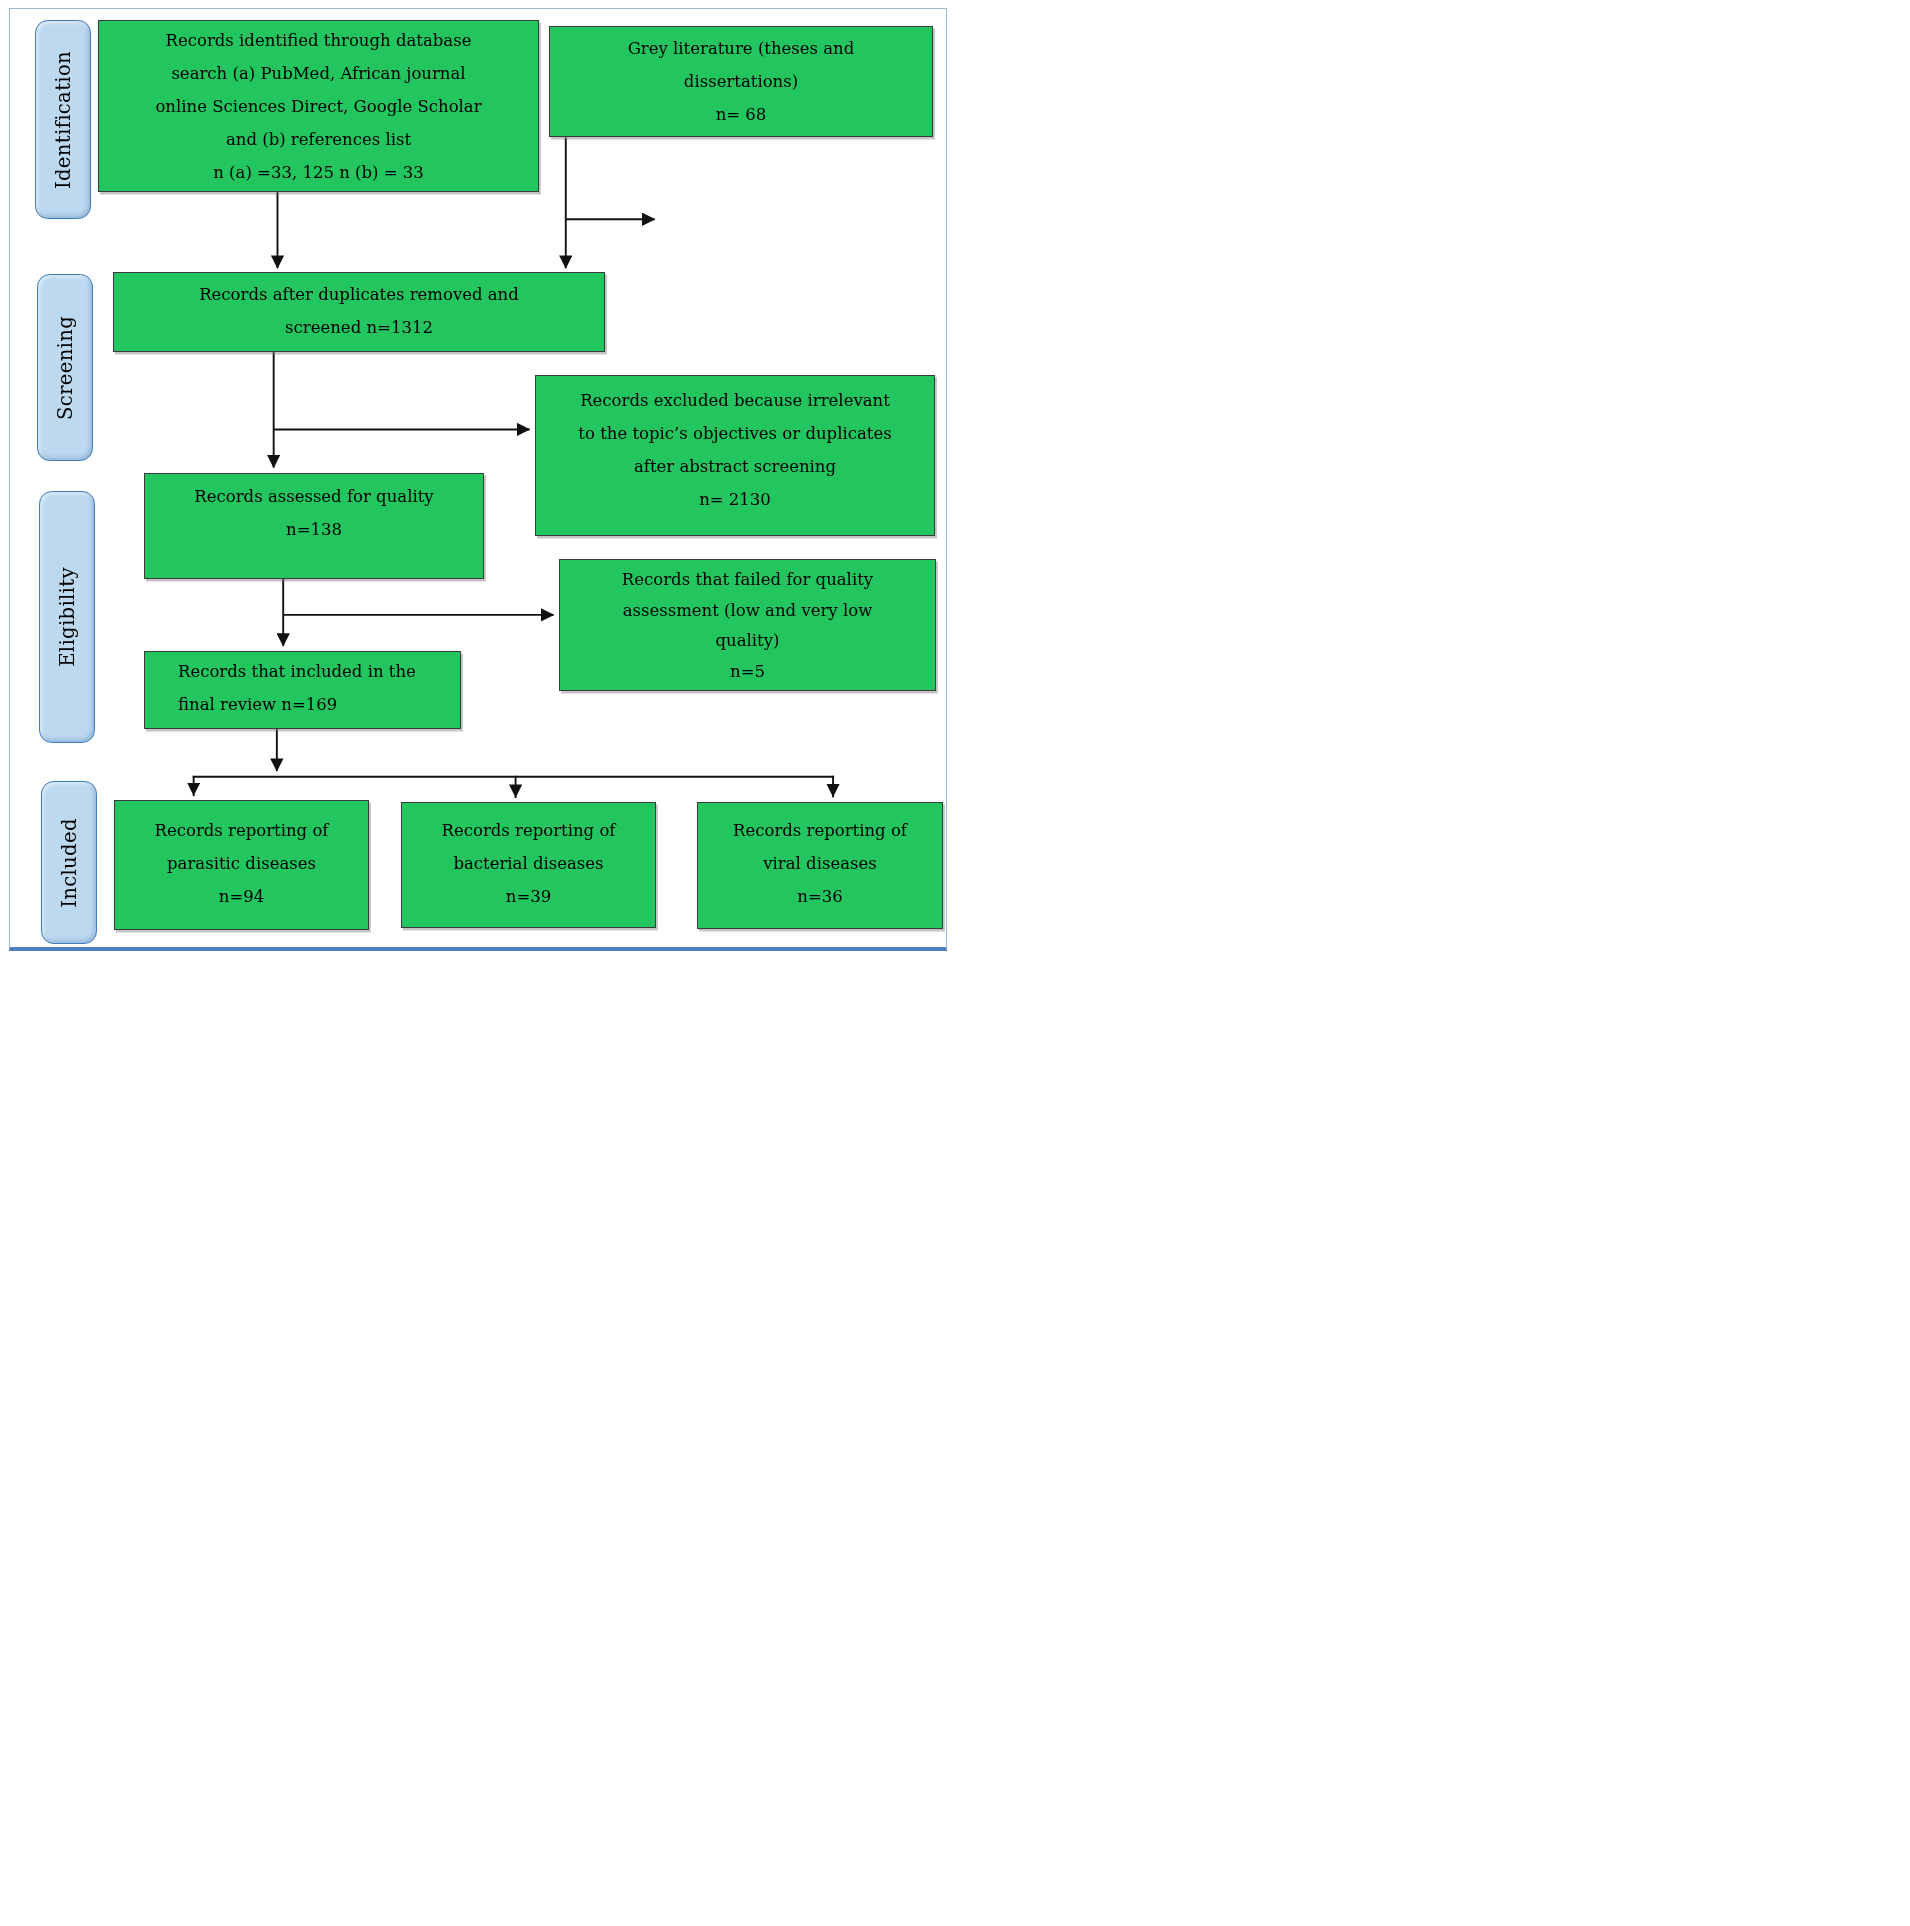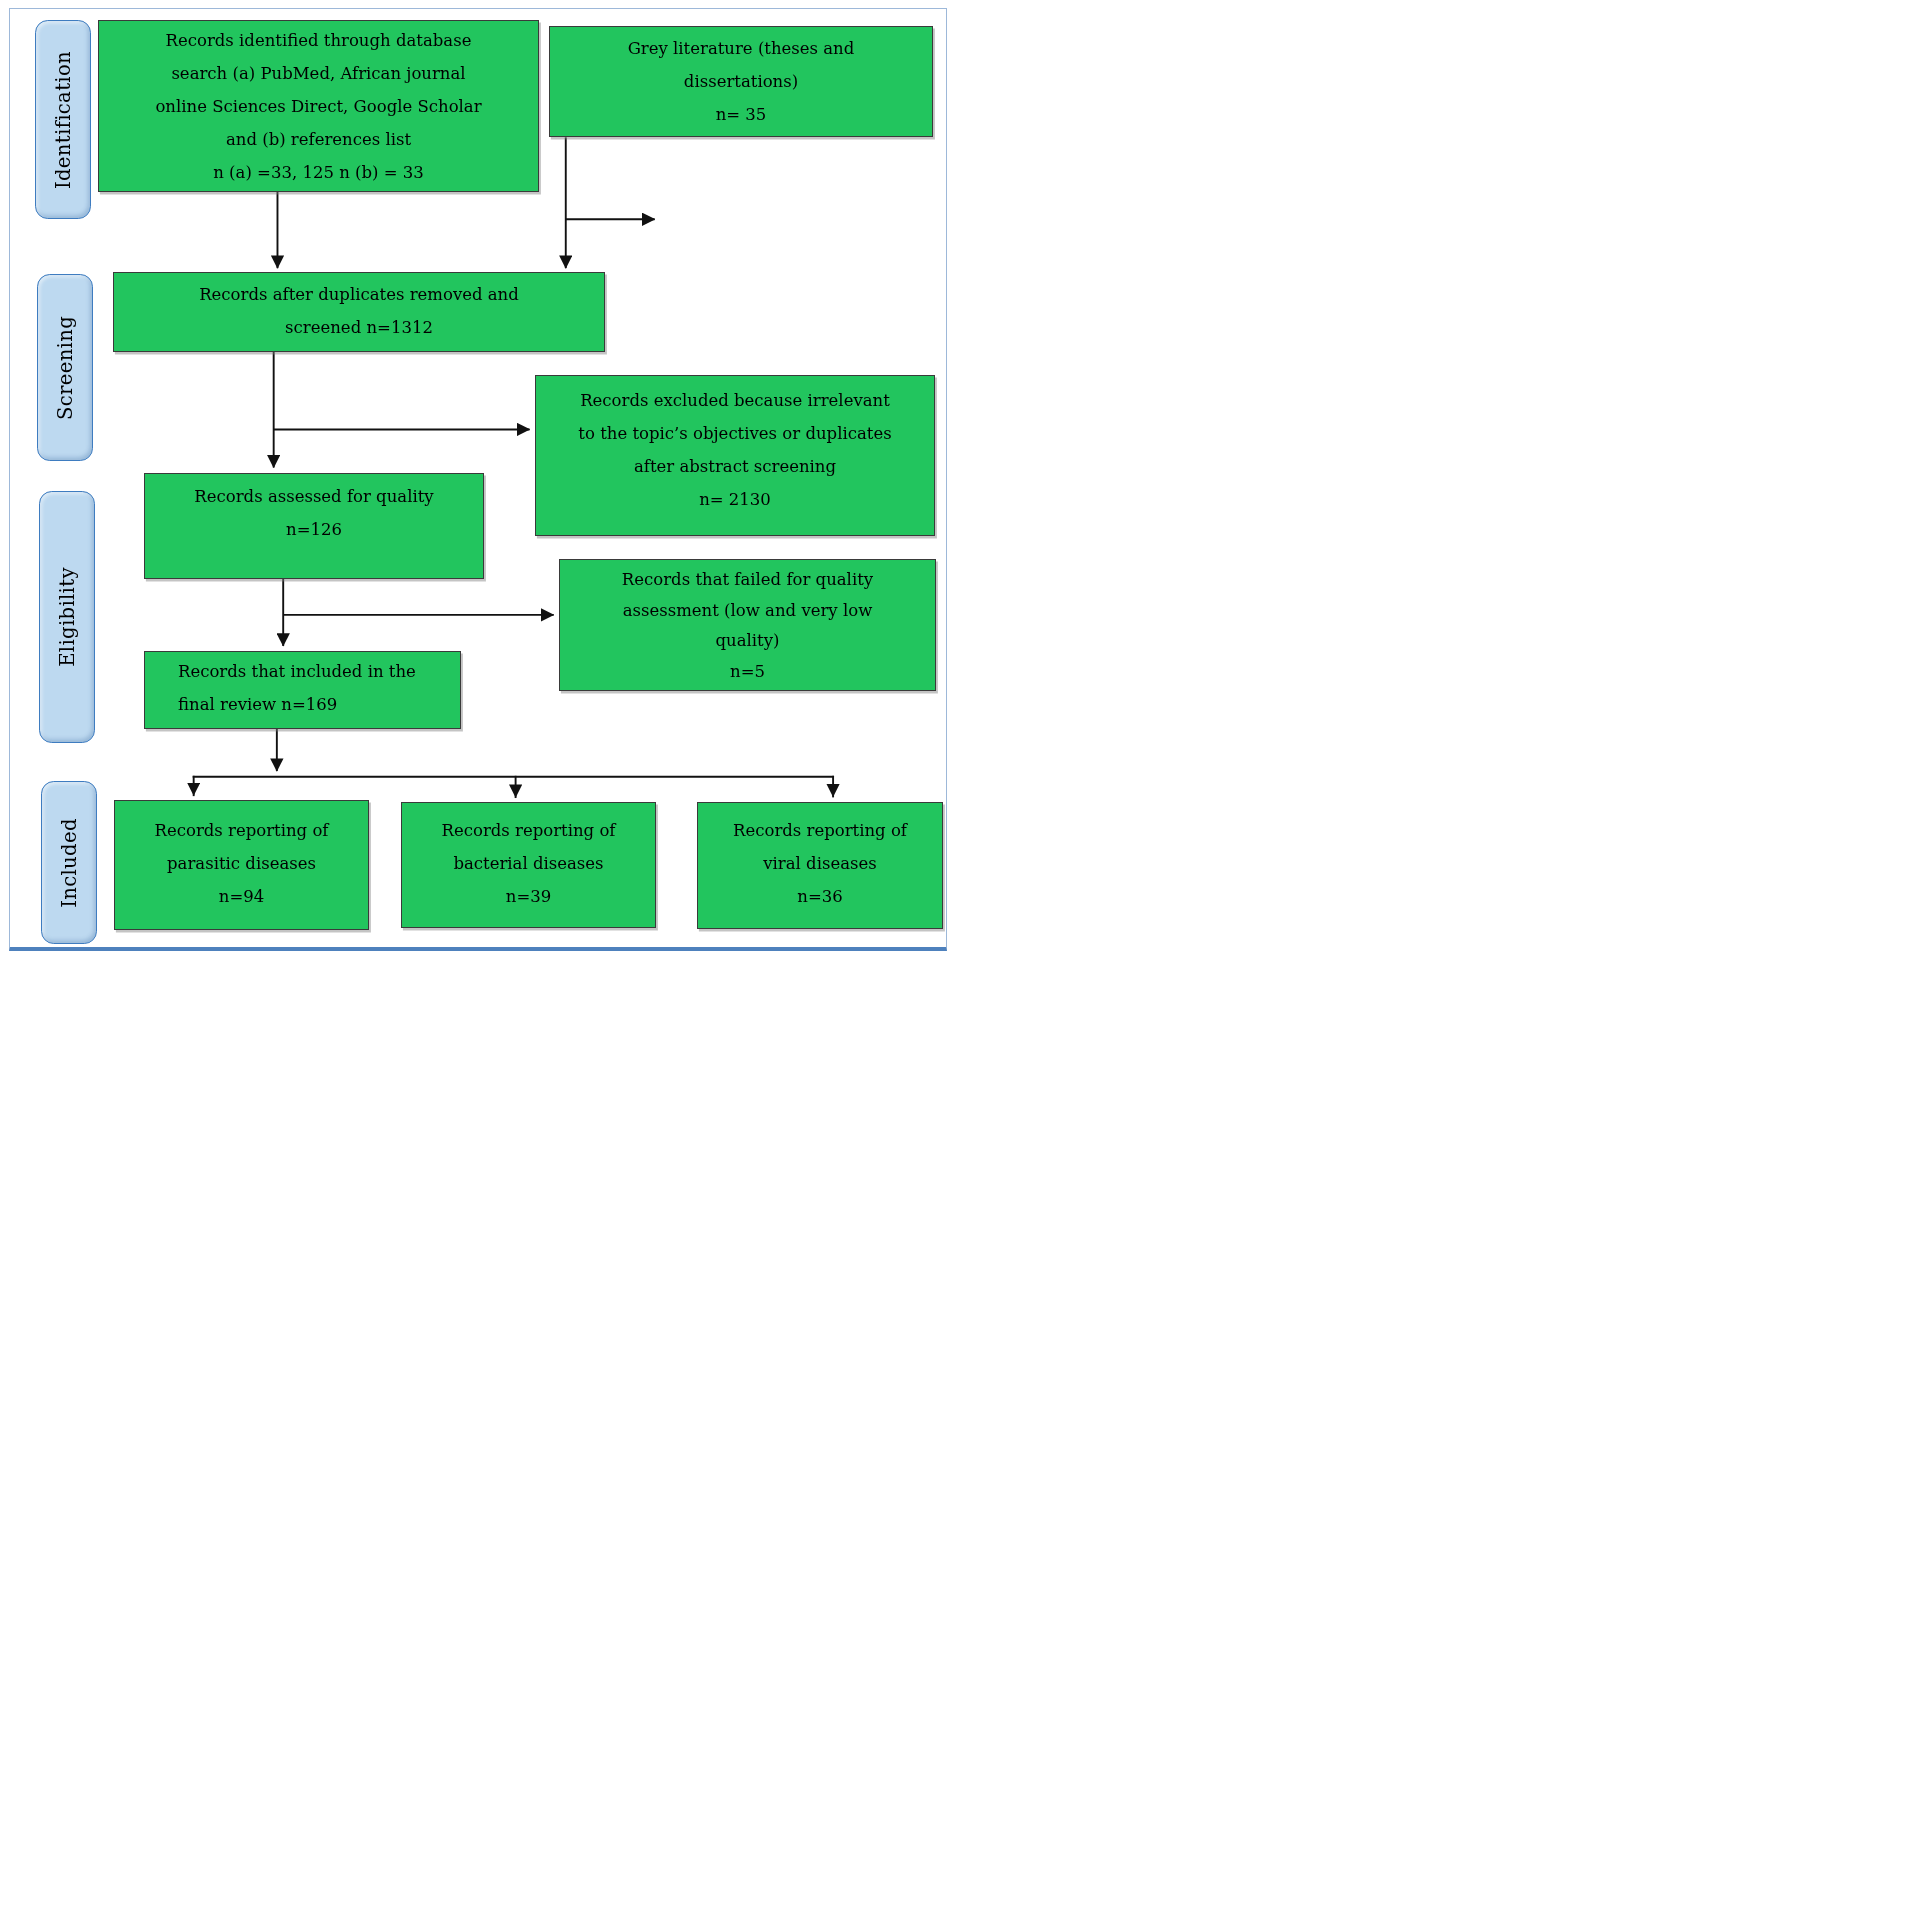--- a/index.html
+++ b/index.html
@@ -80,39 +80,39 @@
     <div class="box-text">Records identified through database
 search (a) PubMed, African journal
 online Sciences Direct, Google Scholar
 and (b) references list
 n (a) =33, 125 n (b) = 33</div>
   </div>
 
   <div class="box" style="left:549px;top:26px;width:384px;height:111px;padding-top:5.1px">
     <div class="box-text">Grey literature (theses and
 dissertations)
-n= 35</div>
+n= 68</div>
   </div>
 
 
   <div class="box" style="left:113px;top:272px;width:492px;height:80px;padding-top:5.1px">
     <div class="box-text">Records after duplicates removed and
 screened n=1312</div>
   </div>
 
   <div class="box" style="left:535px;top:375px;width:400px;height:161px;padding-top:7.6px">
     <div class="box-text">Records excluded because irrelevant
 to the topic’s objectives or duplicates
 after abstract screening
 n= 2130</div>
   </div>
 
   <div class="box" style="left:144px;top:473px;width:340px;height:106px;padding-top:6.4px">
     <div class="box-text">Records assessed for quality
-n=126</div>
+n=138</div>
   </div>
 
   <div class="box tight" style="left:559px;top:559px;width:377px;height:132px;padding-top:5.1px">
     <div class="box-text">Records that failed for quality
 assessment (low and very low
 quality)
 n=5</div>
   </div>
 
   <div class="box align-left" style="left:144px;top:651px;width:317px;height:78px;padding-top:2.5px;padding-left:33px">

